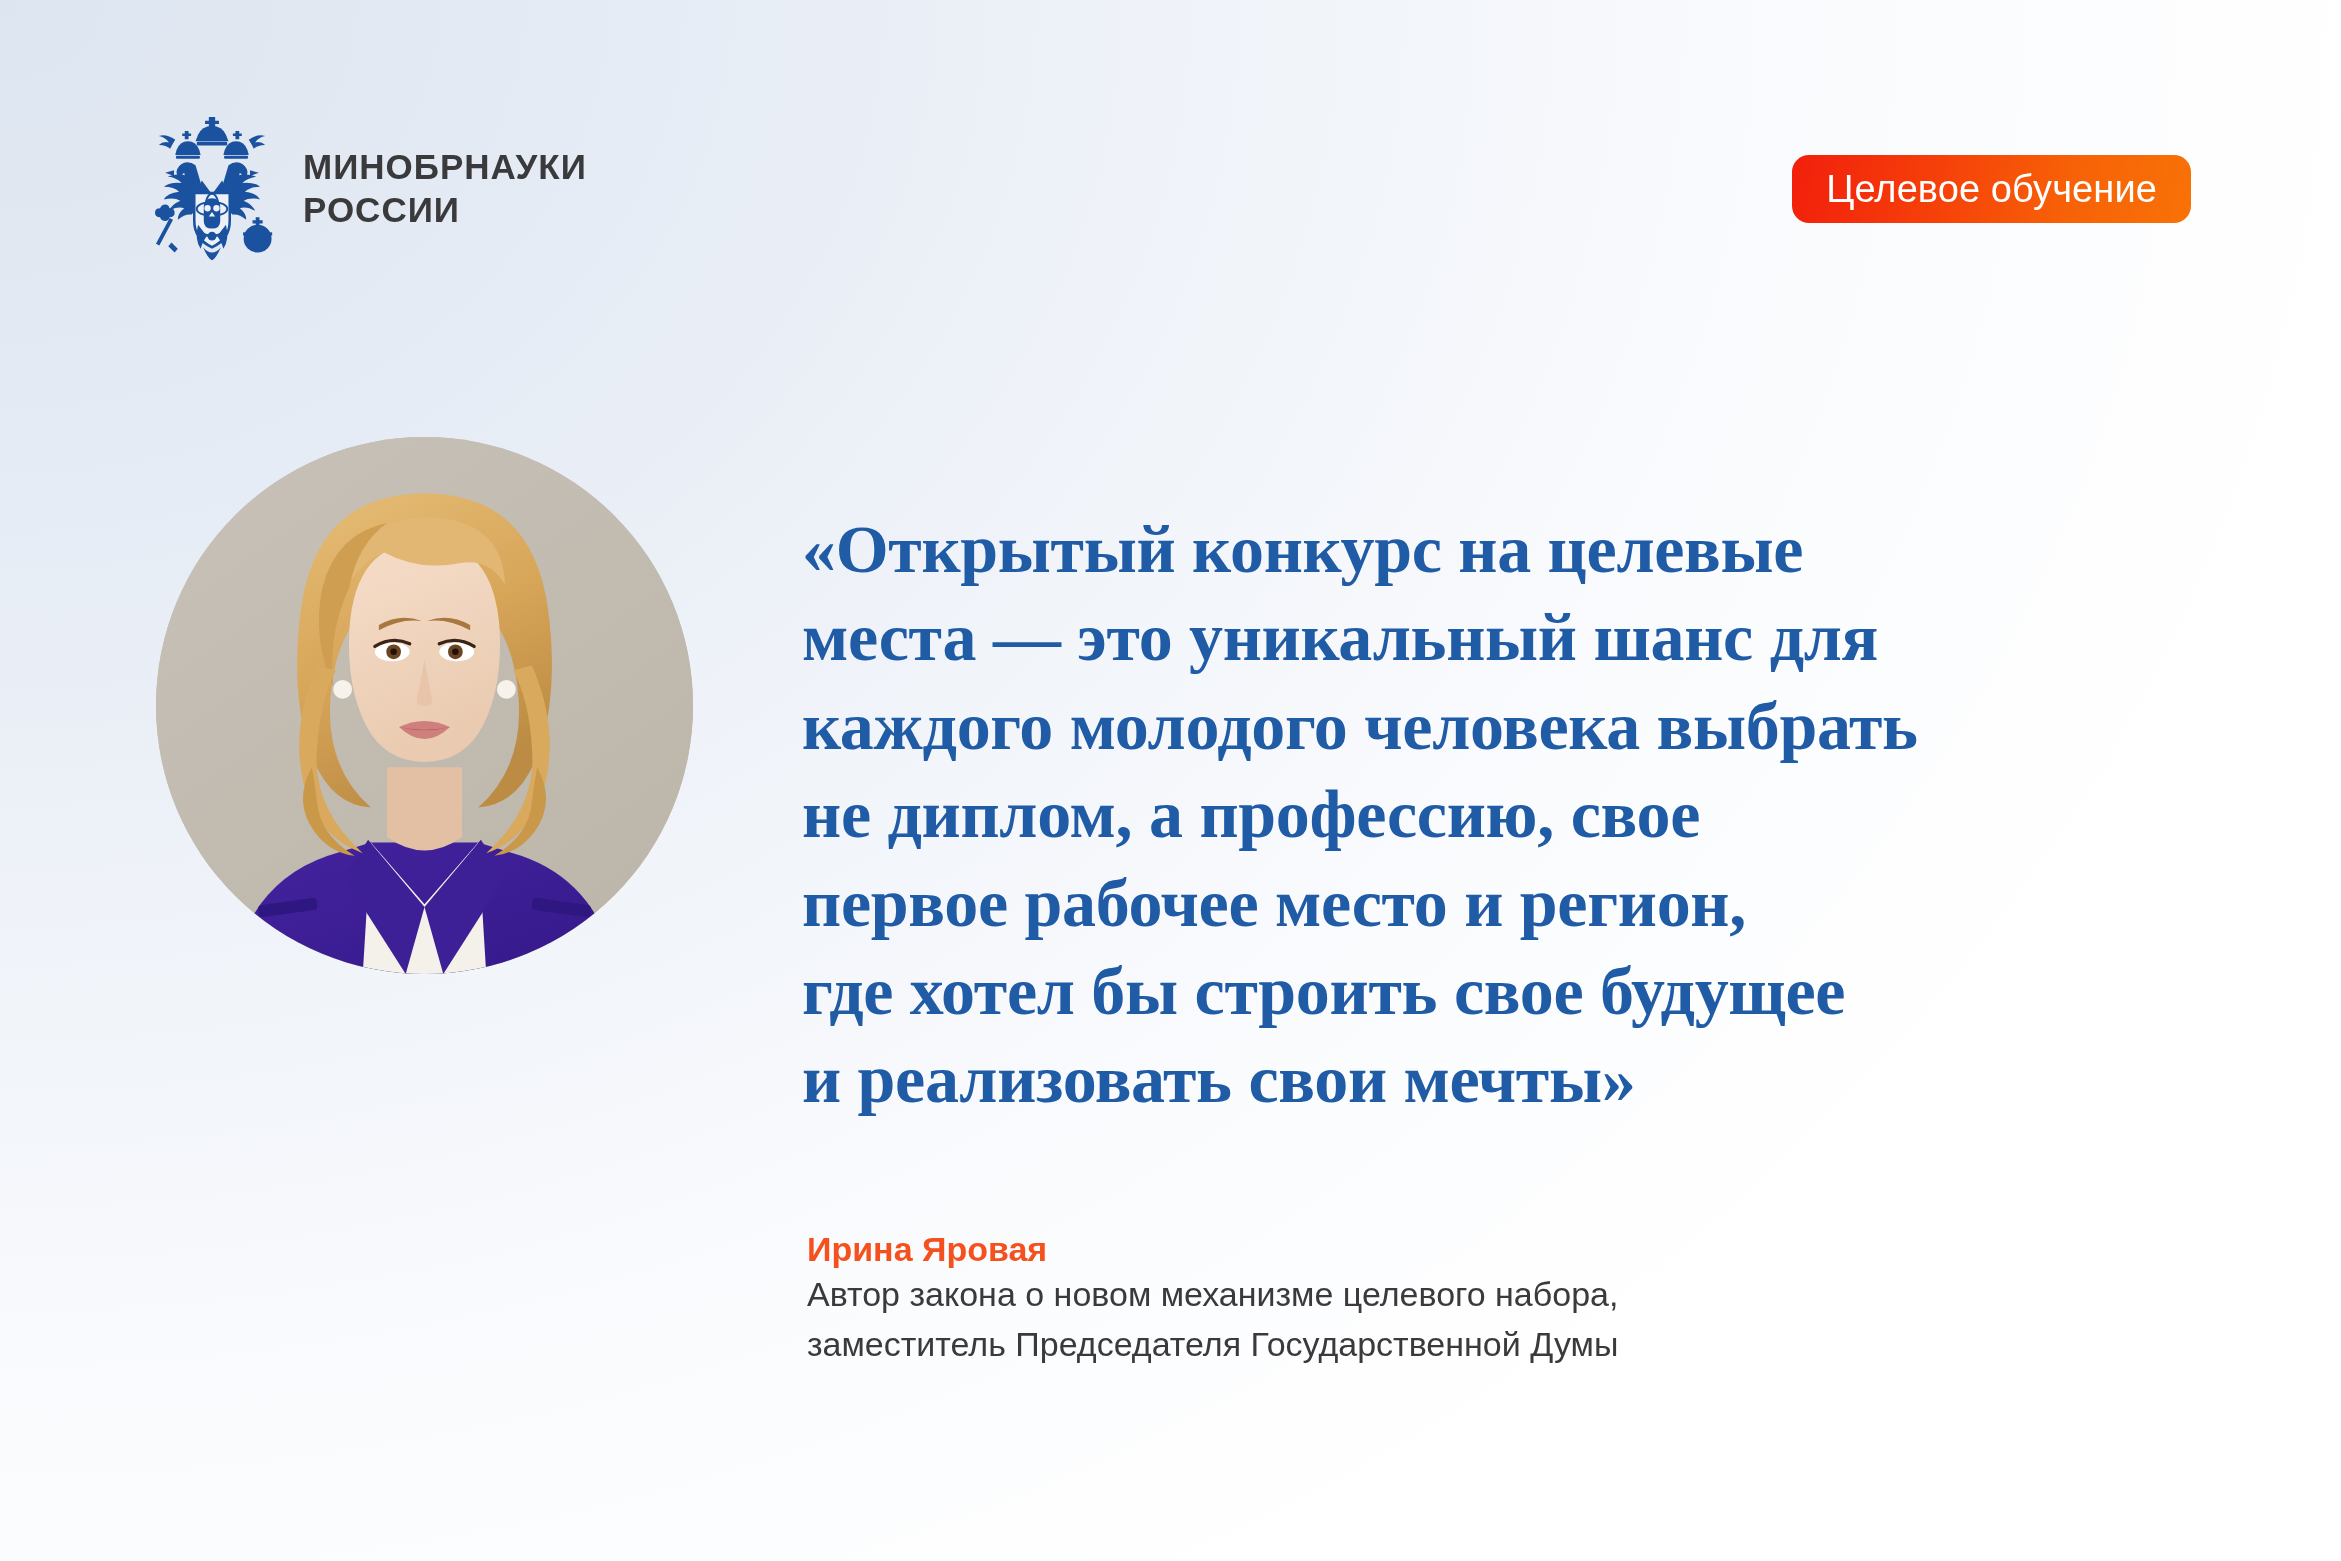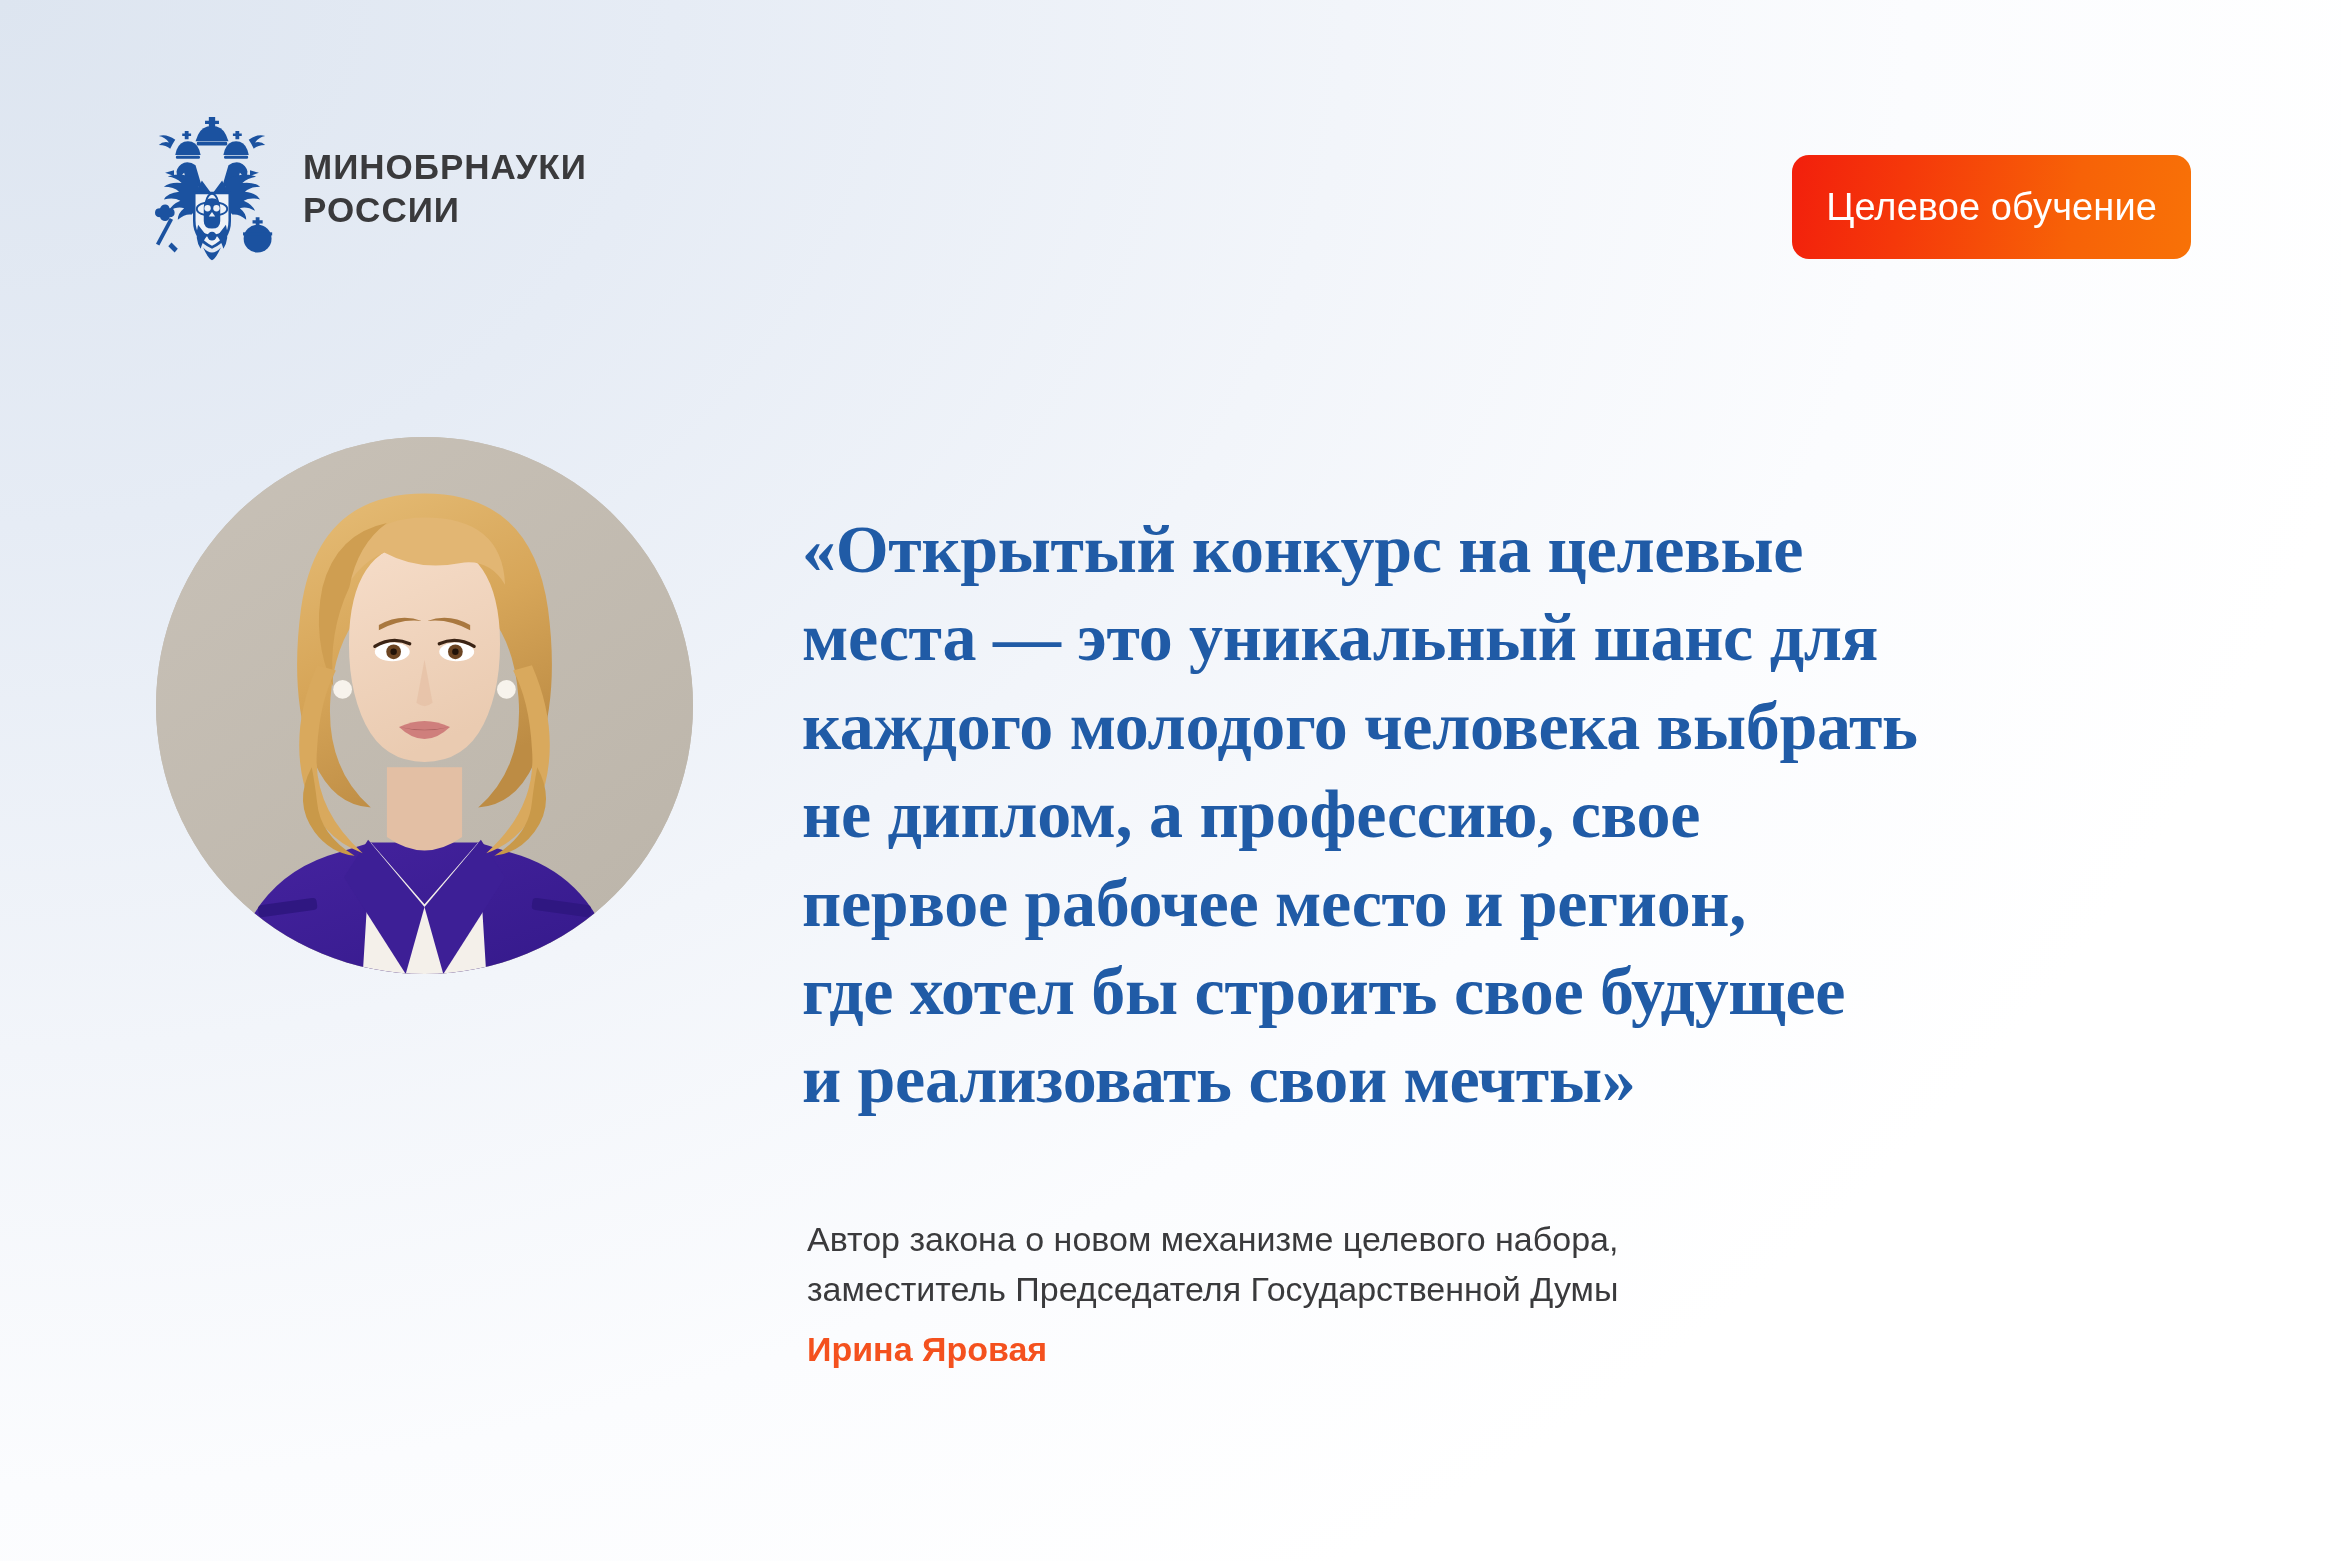--- a/index.html
+++ b/index.html
@@ -51,21 +51,21 @@
     right: 151px;
     top: 155px;
     display: flex;
     align-items: stretch;
     gap: 18px;
   }
   .badge {
     display: flex;
     align-items: center;
     justify-content: center;
-    height: 104px;
+    height: 68px;
     border-radius: 17px;
     color: #ffffff;
     font-family: "Liberation Sans", sans-serif;
     font-weight: normal;
     font-size: 38px;
     letter-spacing: 0.1px;
     box-sizing: border-box;
     padding: 0 34px;
     white-space: nowrap;
   }
@@ -270,19 +270,19 @@
 
   <blockquote id="quote">«Открытый конкурс на целевые
    места — это уникальный шанс для
    каждого молодого человека выбрать
    не диплом, а профессию, свое
    первое рабочее место и регион,
    где хотел бы строить свое будущее
    и реализовать свои мечты»</blockquote>
 
   <div id="attribution">
+    <div id="attr-name">Ирина Яровая</div>
     <div id="attr-role">Автор закона о новом механизме целевого набора,
 заместитель Председателя Государственной Думы</div>
-    <div id="attr-name">Ирина Яровая</div>
   </div>
 
 </div>
 
 
 </body></html>

